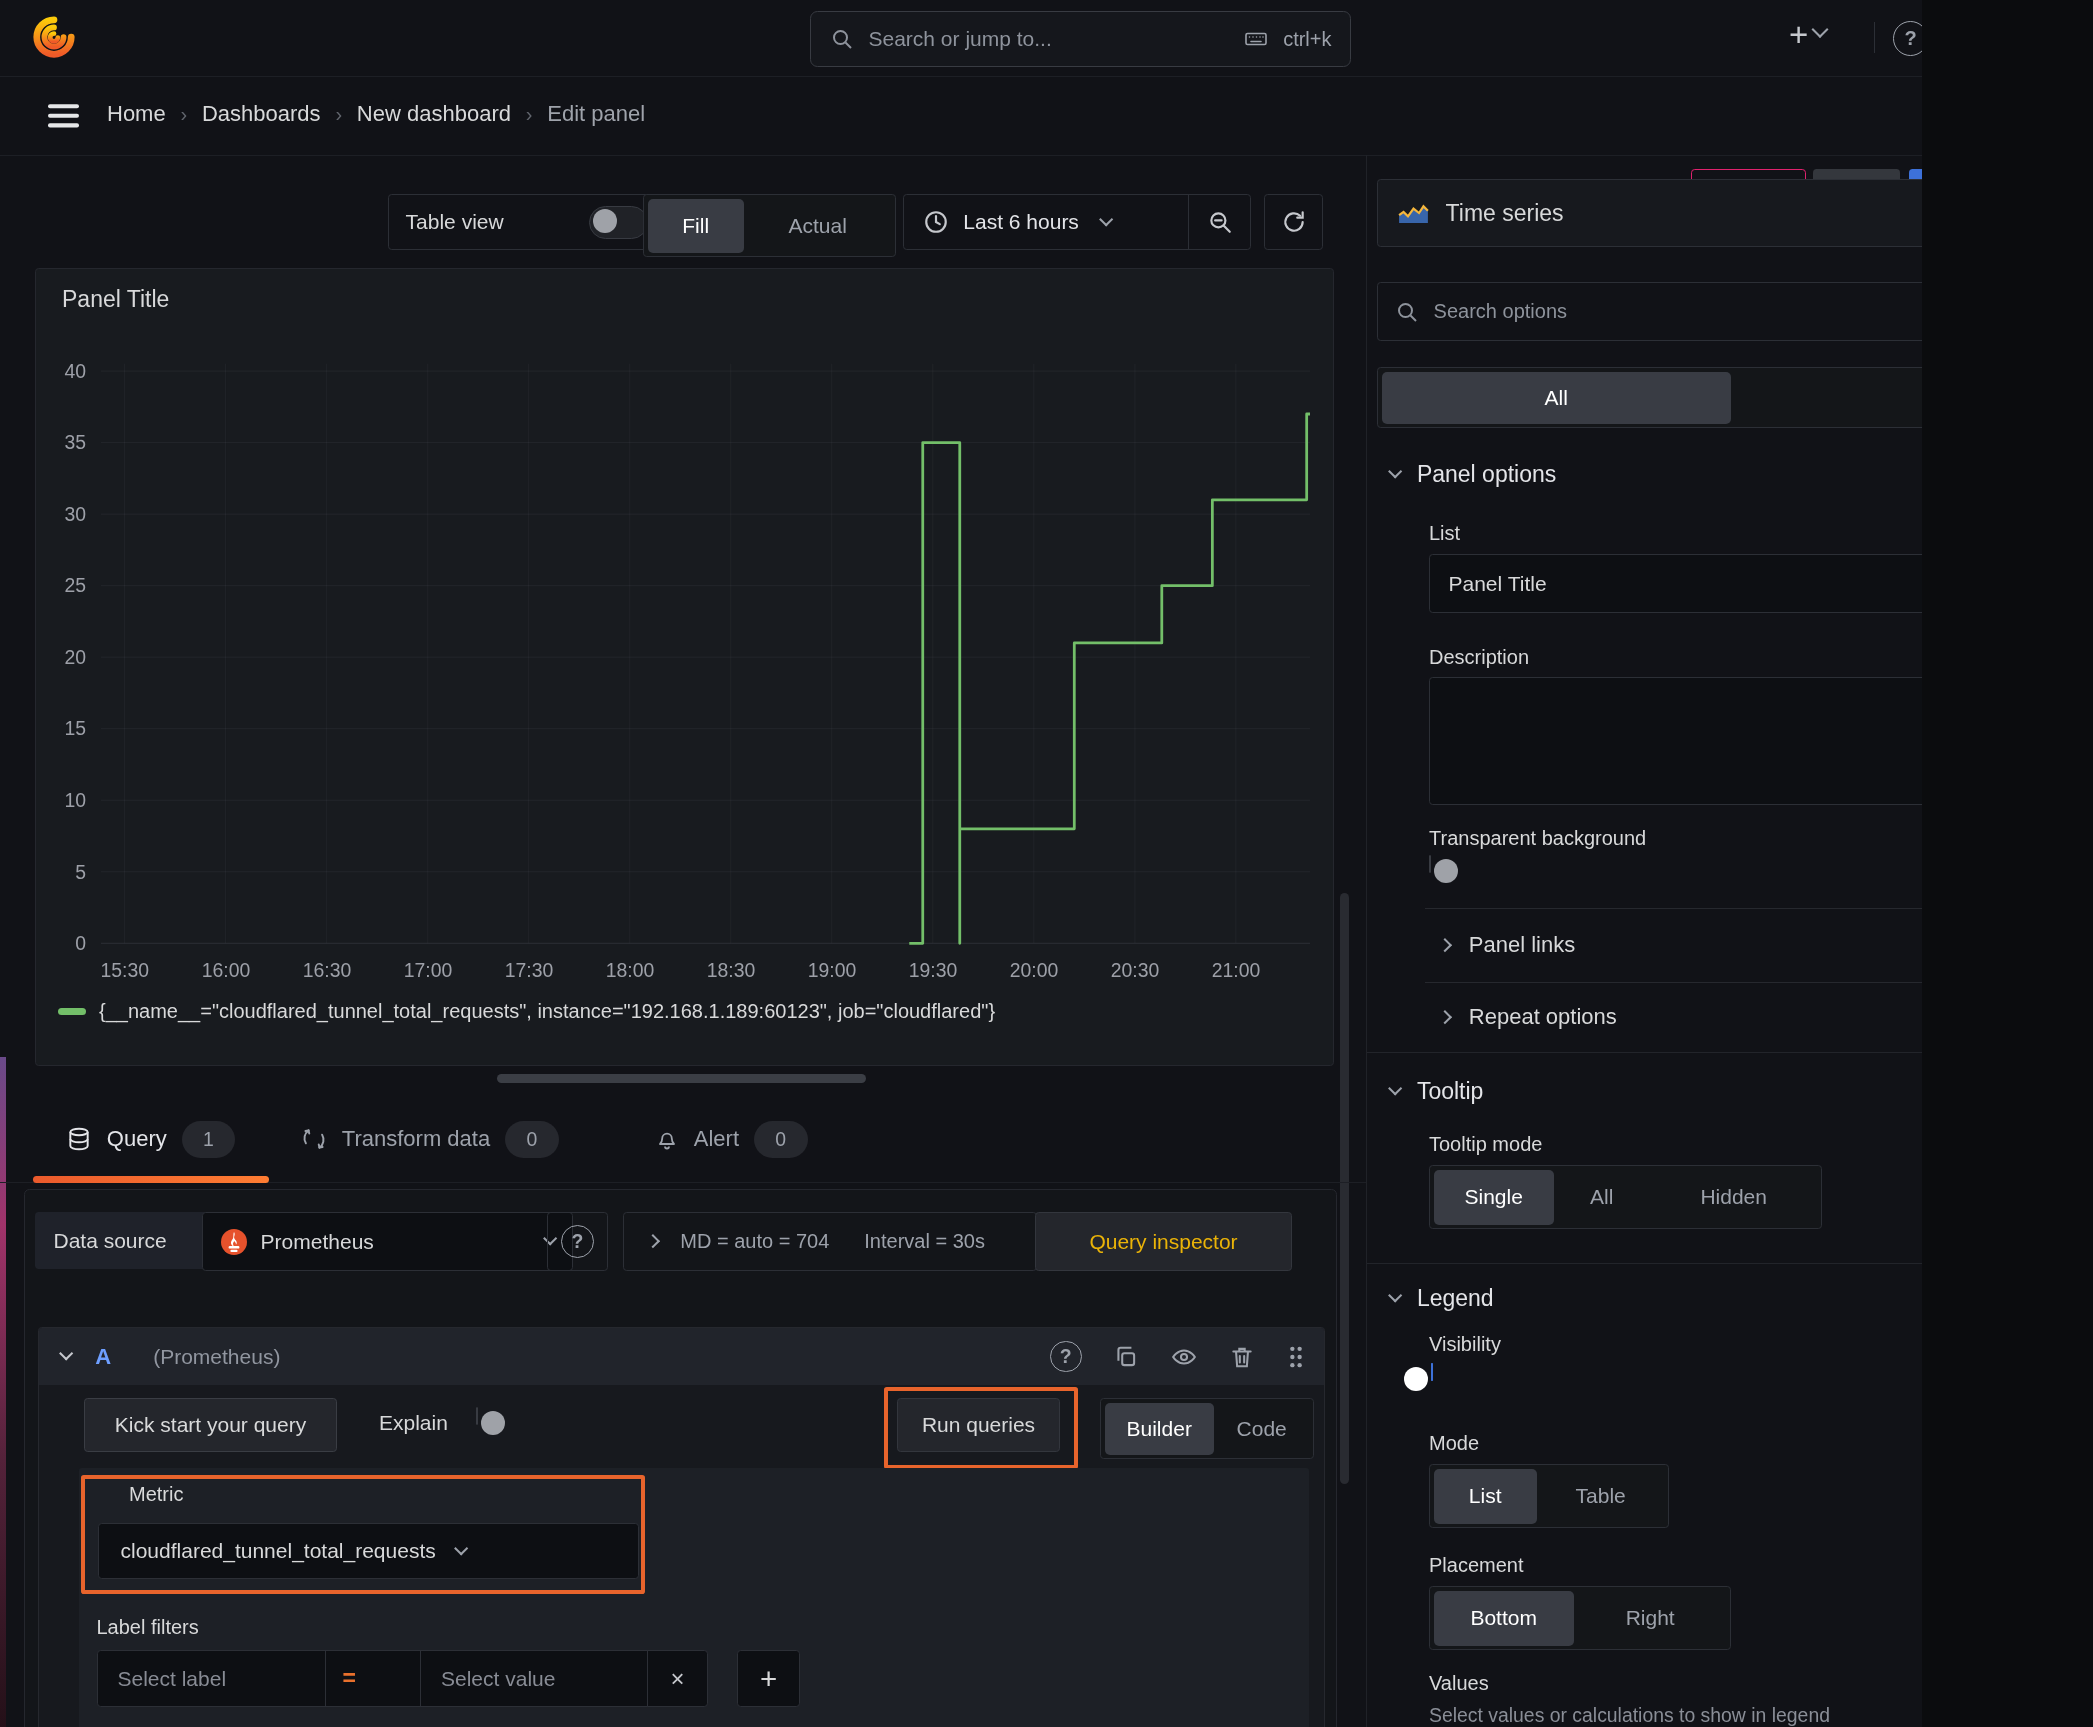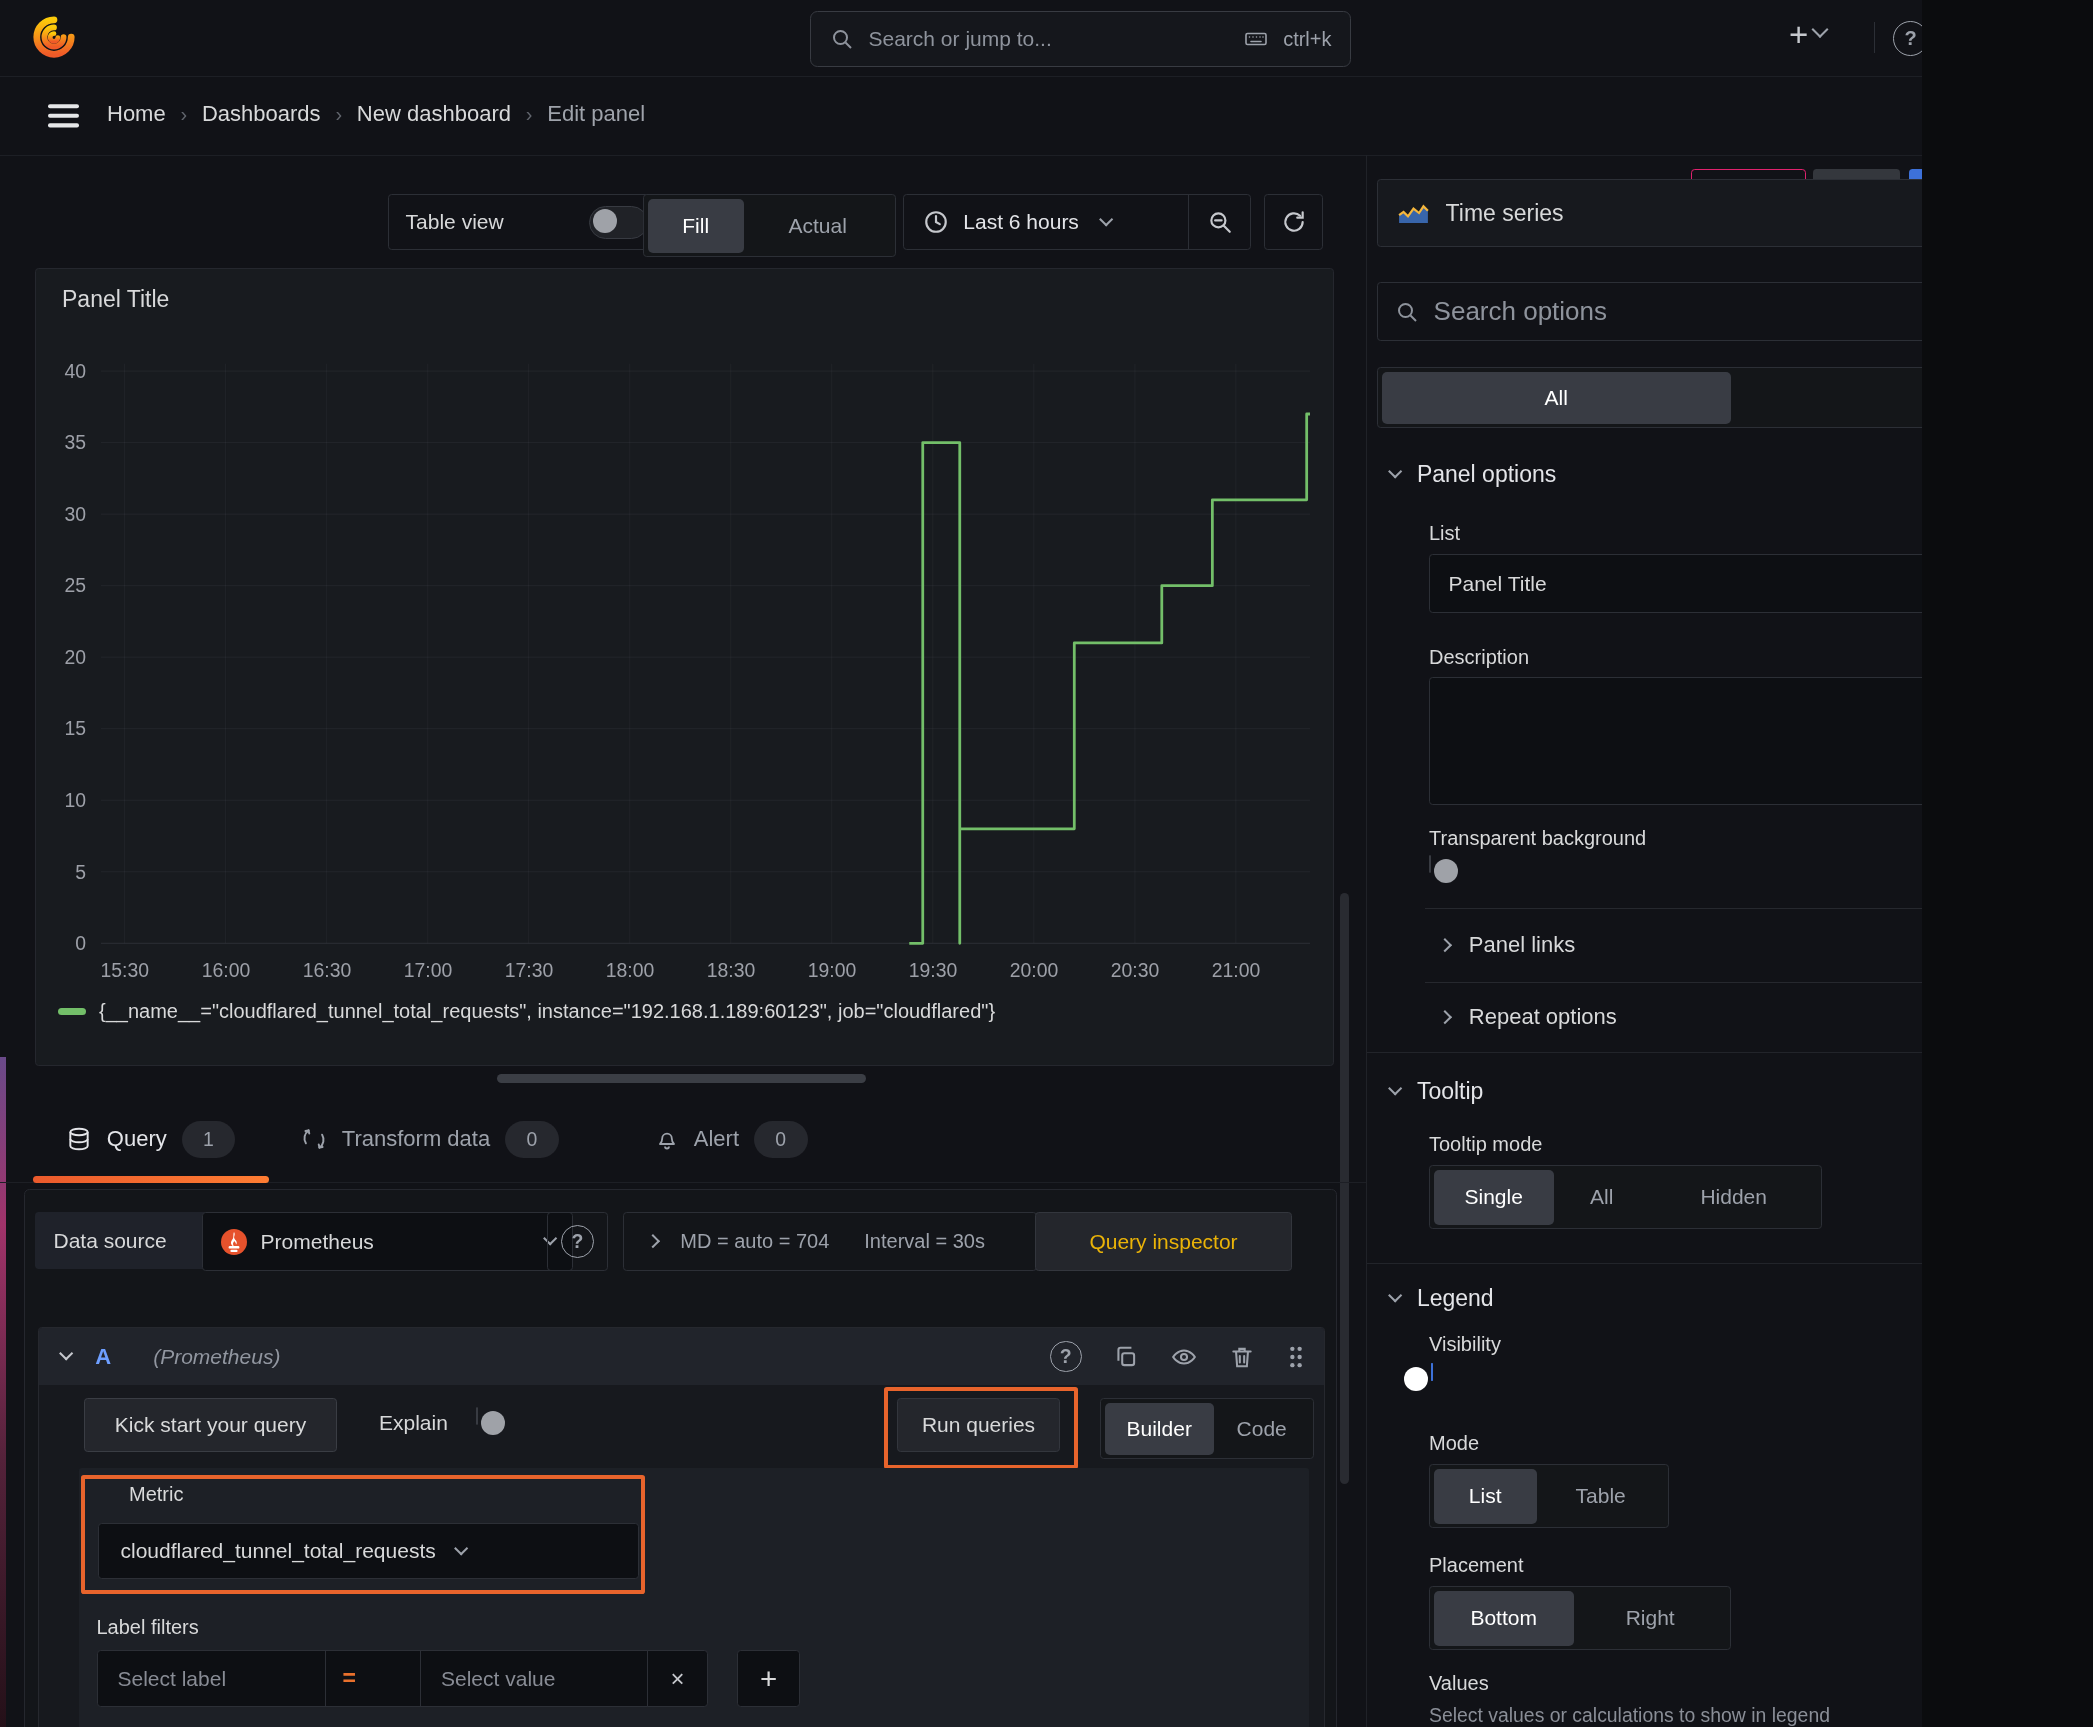--- a/index.html
+++ b/index.html
@@ -76,21 +76,21 @@
   #ds-stats{left:598px;top:22px;width:412px;height:57px;}
   #ds-inspector{left:1010px;top:22px;width:255px;height:57px;background:#24262c;border:0.9px solid #33363d;
                 border-radius:3.7px;display:flex;align-items:center;justify-content:center;font-size:21px;color:#eab308;}
   .qcircle{width:31px;height:31px;border-radius:50%;border:1.8px solid #9da2ab;color:#9da2ab;
            display:flex;align-items:center;justify-content:center;font-size:19.4px;font-weight:bold;}
 
   #sub-card{left:13px;top:137px;width:1285px;height:402px;border:0.9px solid #26282e;border-radius:3.7px;
             background:#17191e;overflow:hidden;}
   #arow{left:0;top:0;width:100%;height:57px;background:#21242b;}
   #ref-id{color:#6e9fff;font-size:22px;font-weight:bold;}
-  #ds-hint{color:#9196a0;font-size:21px;font-style:italic;}
+  #ds-hint{color:#9196a0;font-size:21px;}
   .arow-icons{position:absolute;right:18.5px;top:0;height:57px;display:flex;align-items:center;gap:31px;}
 
   #kick-btn{left:45px;top:70px;width:251px;height:52px;background:#24262c;border:0.9px solid #3a3d44;border-radius:3.7px;
             display:flex;align-items:center;justify-content:center;font-size:21px;}
   #explain-label{left:340px;top:83px;font-size:21px;}
   #explain-toggle{left:437px;top:80px;}
   #run-btn{left:858px;top:70px;width:161px;height:52px;background:#24262c;border:0.9px solid #33363d;border-radius:3.7px;
            display:flex;align-items:center;justify-content:center;font-size:21px;}
   #bc-group{left:1061px;top:70px;width:205px;height:52px;}
   #ann-run{left:845px;top:59px;width:186px;height:74px;border:4.6px solid #e8642c;border-radius:2.8px;pointer-events:none;}
@@ -104,21 +104,21 @@
         display:flex;align-items:center;font-size:21px;}
   .ph{color:#888c95;}
   #op-eq{color:#e8702c;font-size:23px;font-weight:bold;}
 
   
   #side-divider{left:1366px;top:155px;width:0.9px;height:1573px;background:#202228;}
   #viz-picker{left:1377px;top:179px;width:626px;height:66px;background:#17191e;padding:0 20px;gap:16.6px;}
   #viz-name{font-size:23px;}
   #viz-more{left:2012px;top:179px;width:61px;height:66px;justify-content:center;}
   #opt-search{left:1377px;top:282px;width:696px;height:57px;padding:0 16.6px;gap:13px;}
-  #opt-search input{flex:1;background:transparent;border:none;color:#ef4444;font-size:26px;}
+  #opt-search input{flex:1;background:transparent;border:none;color:#ef4444;font-size:20px;}
   #opt-search input::placeholder{color:#8e939c;}
   #ao-tabs{left:1377px;top:367px;width:696px;height:52px;}
   .sec-head{position:absolute;display:flex;align-items:center;gap:16.6px;font-size:23px;color:#e4e5e9;font-weight:500;}
   .fld{position:absolute;font-size:20px;color:#d8d9da;}
   .inpt{position:absolute;background:#0d0f13;border:0.9px solid #2c2f36;border-radius:3.7px;color:#d8d9da;
         font-size:21px;padding:0 18.5px;}
   .hdiv{position:absolute;height:0.9px;background:#26282e;}
   .subrow{position:absolute;display:flex;align-items:center;gap:18.5px;font-size:22px;color:#d8d9da;}
   .chv{display:inline-block;width:10px;height:10px;border-right:2.2px solid currentColor;border-bottom:2.2px solid currentColor;}
   .chv.down{transform:rotate(45deg) translate(-1.8px,-1.8px);}

